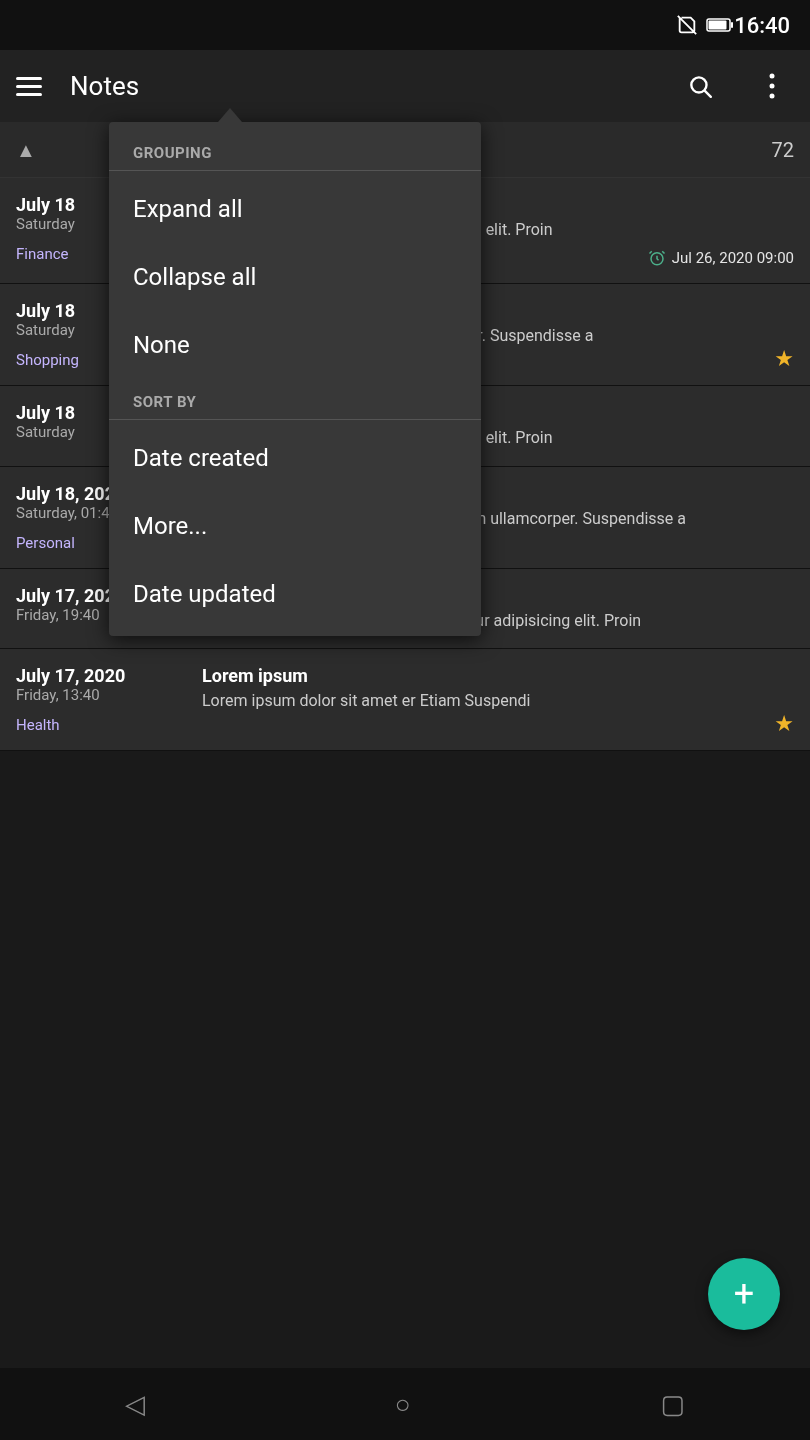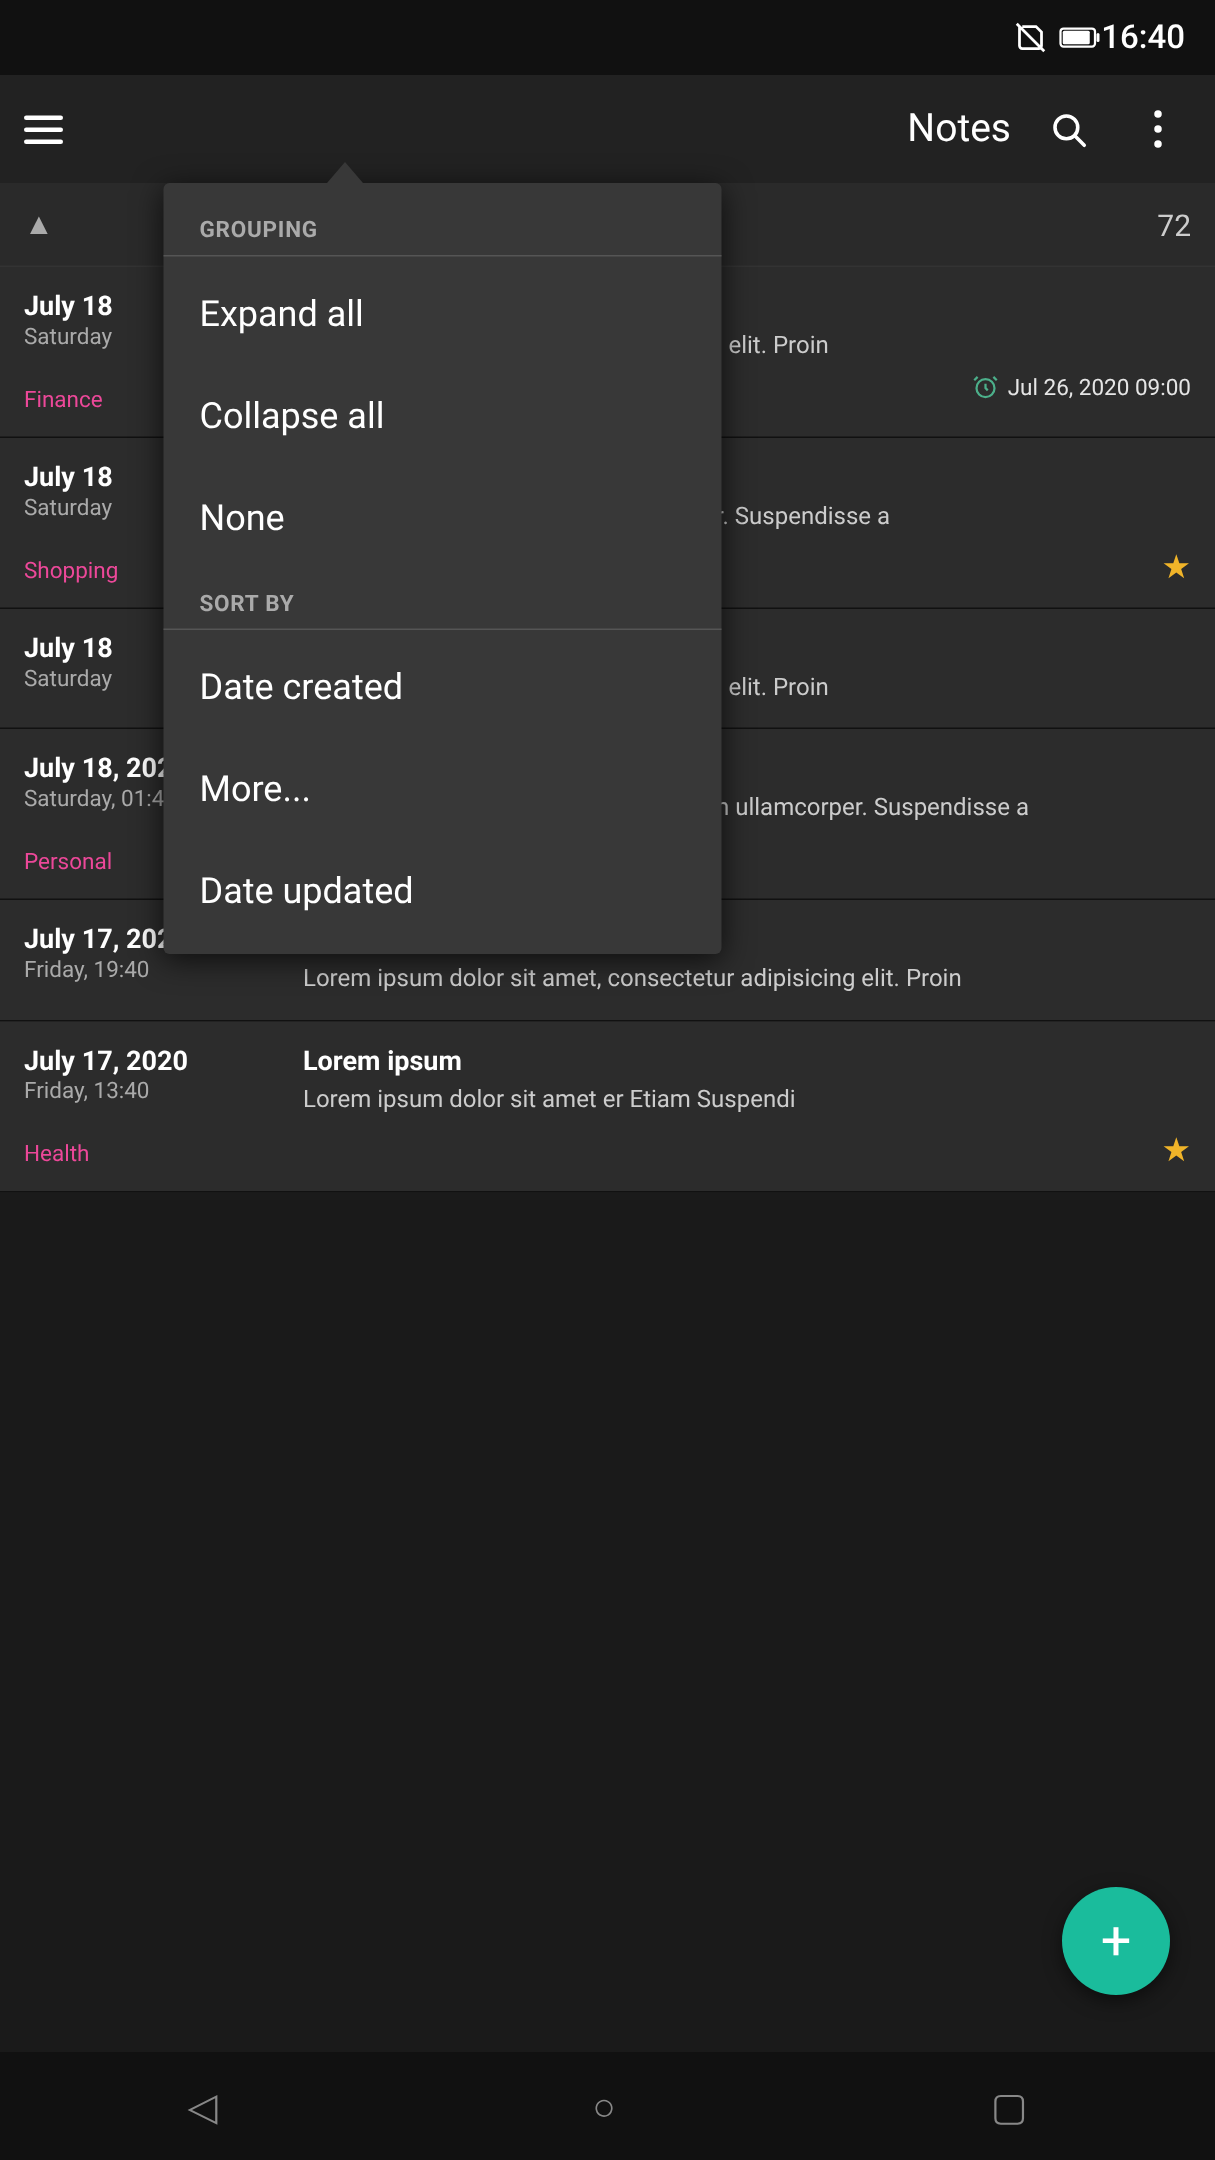--- a/index.html
+++ b/index.html
@@ -35,22 +35,21 @@
     }
 
     
     .app-bar {
       width: 100%;
       height: 72px;
       background: #222;
       display: flex;
       align-items: center;
       padding: 0 16px;
-      gap: 16px;
-      text-align: right;
+      gap: 28px;
     }
     .app-bar-title {
       font-size: 26px;
       font-weight: 400;
       color: #fff;
       flex: 1;
     }
     .icon-btn {
       width: 44px;
       height: 44px;
@@ -105,23 +104,23 @@
     .note-date {
       font-size: 18px;
       font-weight: 700;
       color: #fff;
     }
     .note-day {
       font-size: 15px;
       color: #aaa;
     }
     .note-tag {
-      margin-top: 24px;
+      margin-top: 12px;
       font-size: 15px;
-      color: #ec4899;
+      color: #c4b5fd;
     }
     .note-right {
       flex: 1;
     }
     .note-title {
       font-size: 18px;
       font-weight: 700;
       color: #fff;
       margin-bottom: 4px;
     }

